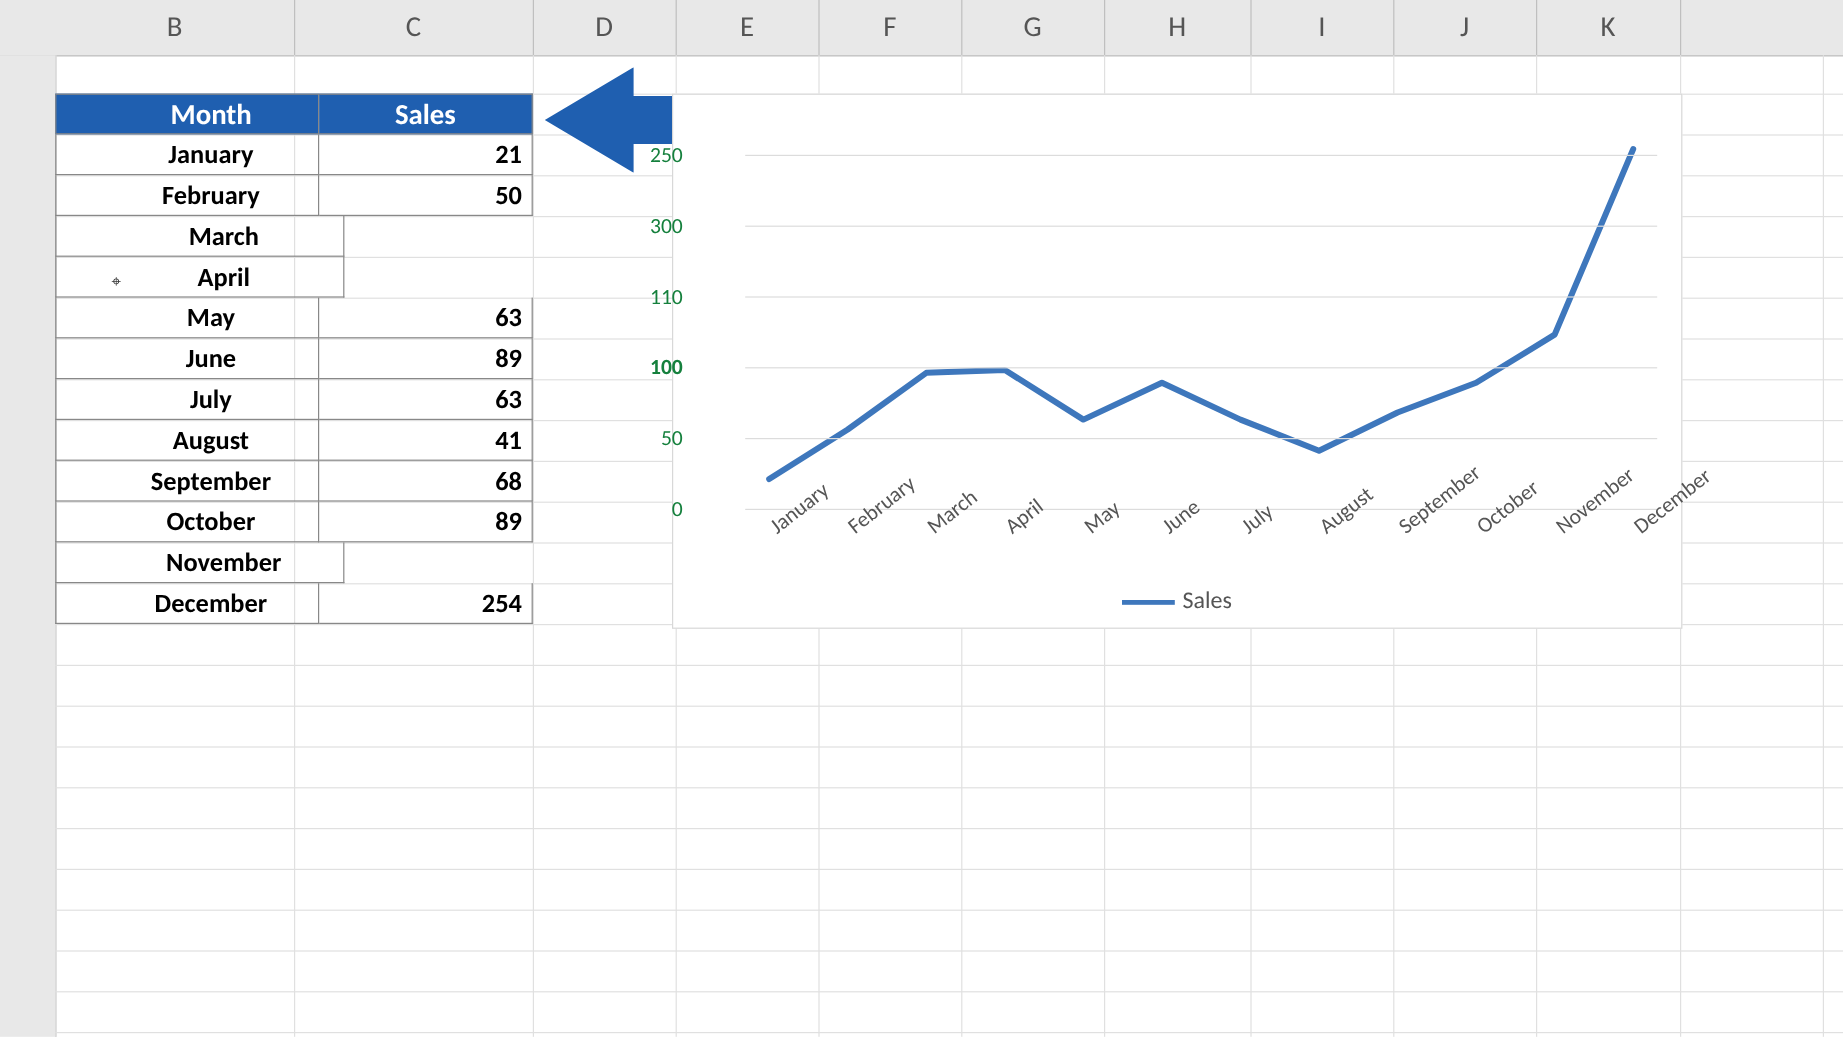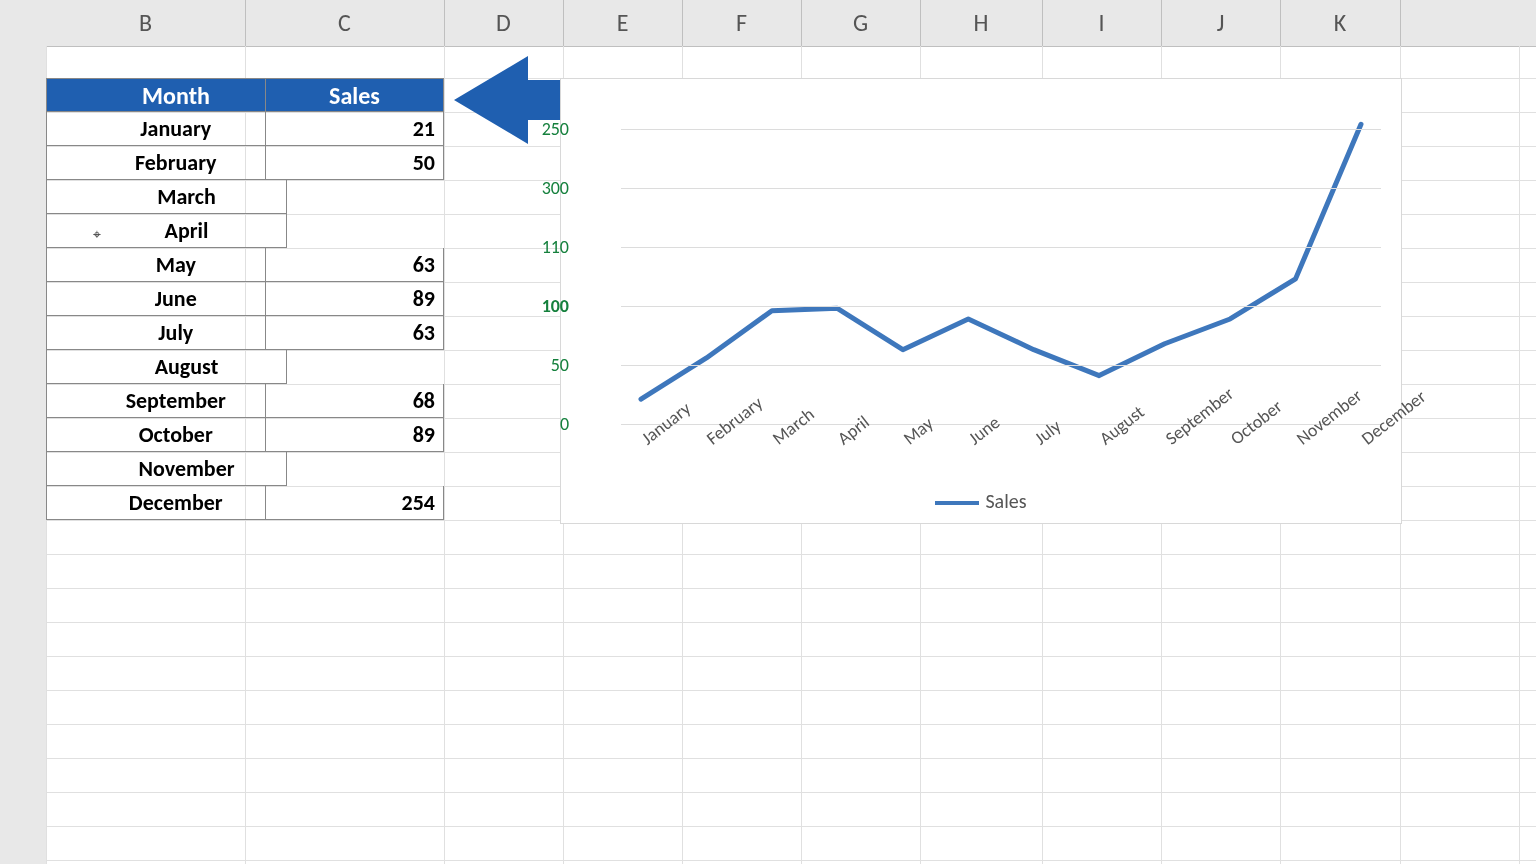--- a/index.html
+++ b/index.html
@@ -114,20 +114,21 @@
       <div class="row">
         <div class="c1">June</div>
         <div class="c2">89</div>
       </div>
       <div class="row">
         <div class="c1">July</div>
         <div class="c2">63</div>
       </div>
       <div class="row">
         <div class="c1">August</div>
+        <div class="c2">41</div>
       </div>
       <div class="row">
         <div class="c1">September</div>
         <div class="c2">68</div>
       </div>
       <div class="row">
         <div class="c1">October</div>
         <div class="c2">89</div>
       </div>
       <div class="row">

